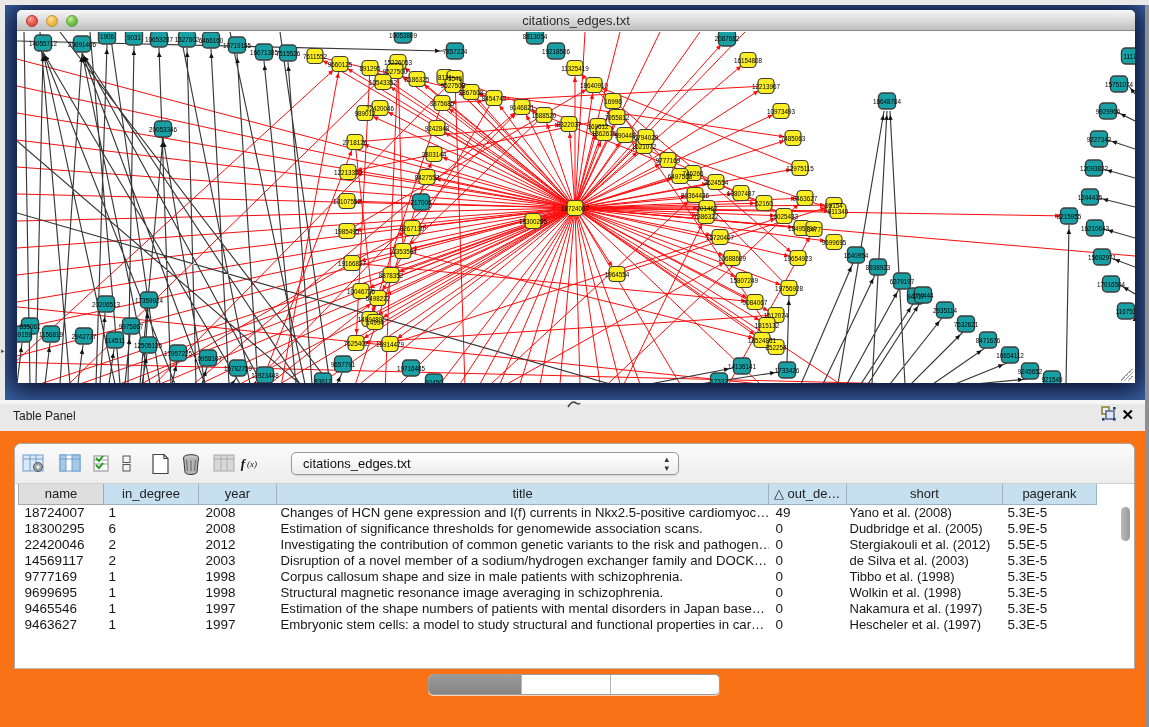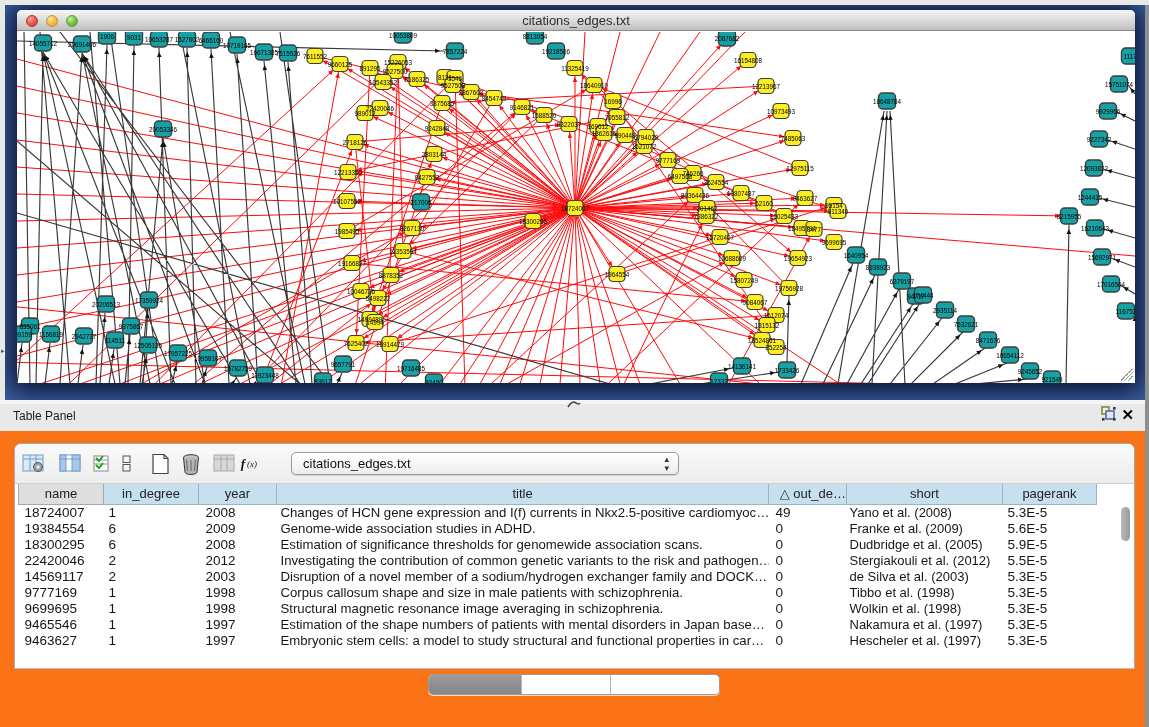--- a/index.html
+++ b/index.html
@@ -580,41 +580,32 @@
           <col style="width:78px">
           <col style="width:156px">
           <col style="width:94px">
         </colgroup>
    <tbody>
           <tr>
             <th style="background:#dedede;border-color:#a8a8a8">name</th>
             <th>in_degree</th>
             <th>year</th>
             <th>title</th>
-            <th style="text-align:right;padding-left:5px">△ out_de…</th>
+            <th style="text-align:left;padding-left:5px">△ out_de…</th>
             <th>short</th>
             <th>pagerank</th>
           </tr>
    <tr>
             <td class="c0">18724007</td>
             <td class="c1">1</td>
             <td class="c2">2008</td>
             <td class="c3">Changes of HCN gene expression and I(f) currents in Nkx2.5-positive cardiomyoc…</td>
             <td class="c4">49</td>
             <td class="c5">Yano et al. (2008)</td>
             <td class="c6">5.3E-5</td>
-          </tr>
-          <tr>
-            <td class="c0">19384554</td>
-            <td class="c1">6</td>
-            <td class="c2">2009</td>
-            <td class="c3">Genome-wide association studies in ADHD.</td>
-            <td class="c4">0</td>
-            <td class="c5">Franke et al. (2009)</td>
-            <td class="c6">5.6E-5</td>
           </tr>
           <tr>
             <td class="c0">18300295</td>
             <td class="c1">6</td>
             <td class="c2">2008</td>
             <td class="c3">Estimation of significance thresholds for genomewide association scans.</td>
             <td class="c4">0</td>
             <td class="c5">Dudbridge et al. (2005)</td>
             <td class="c6">5.9E-5</td>
           </tr>

